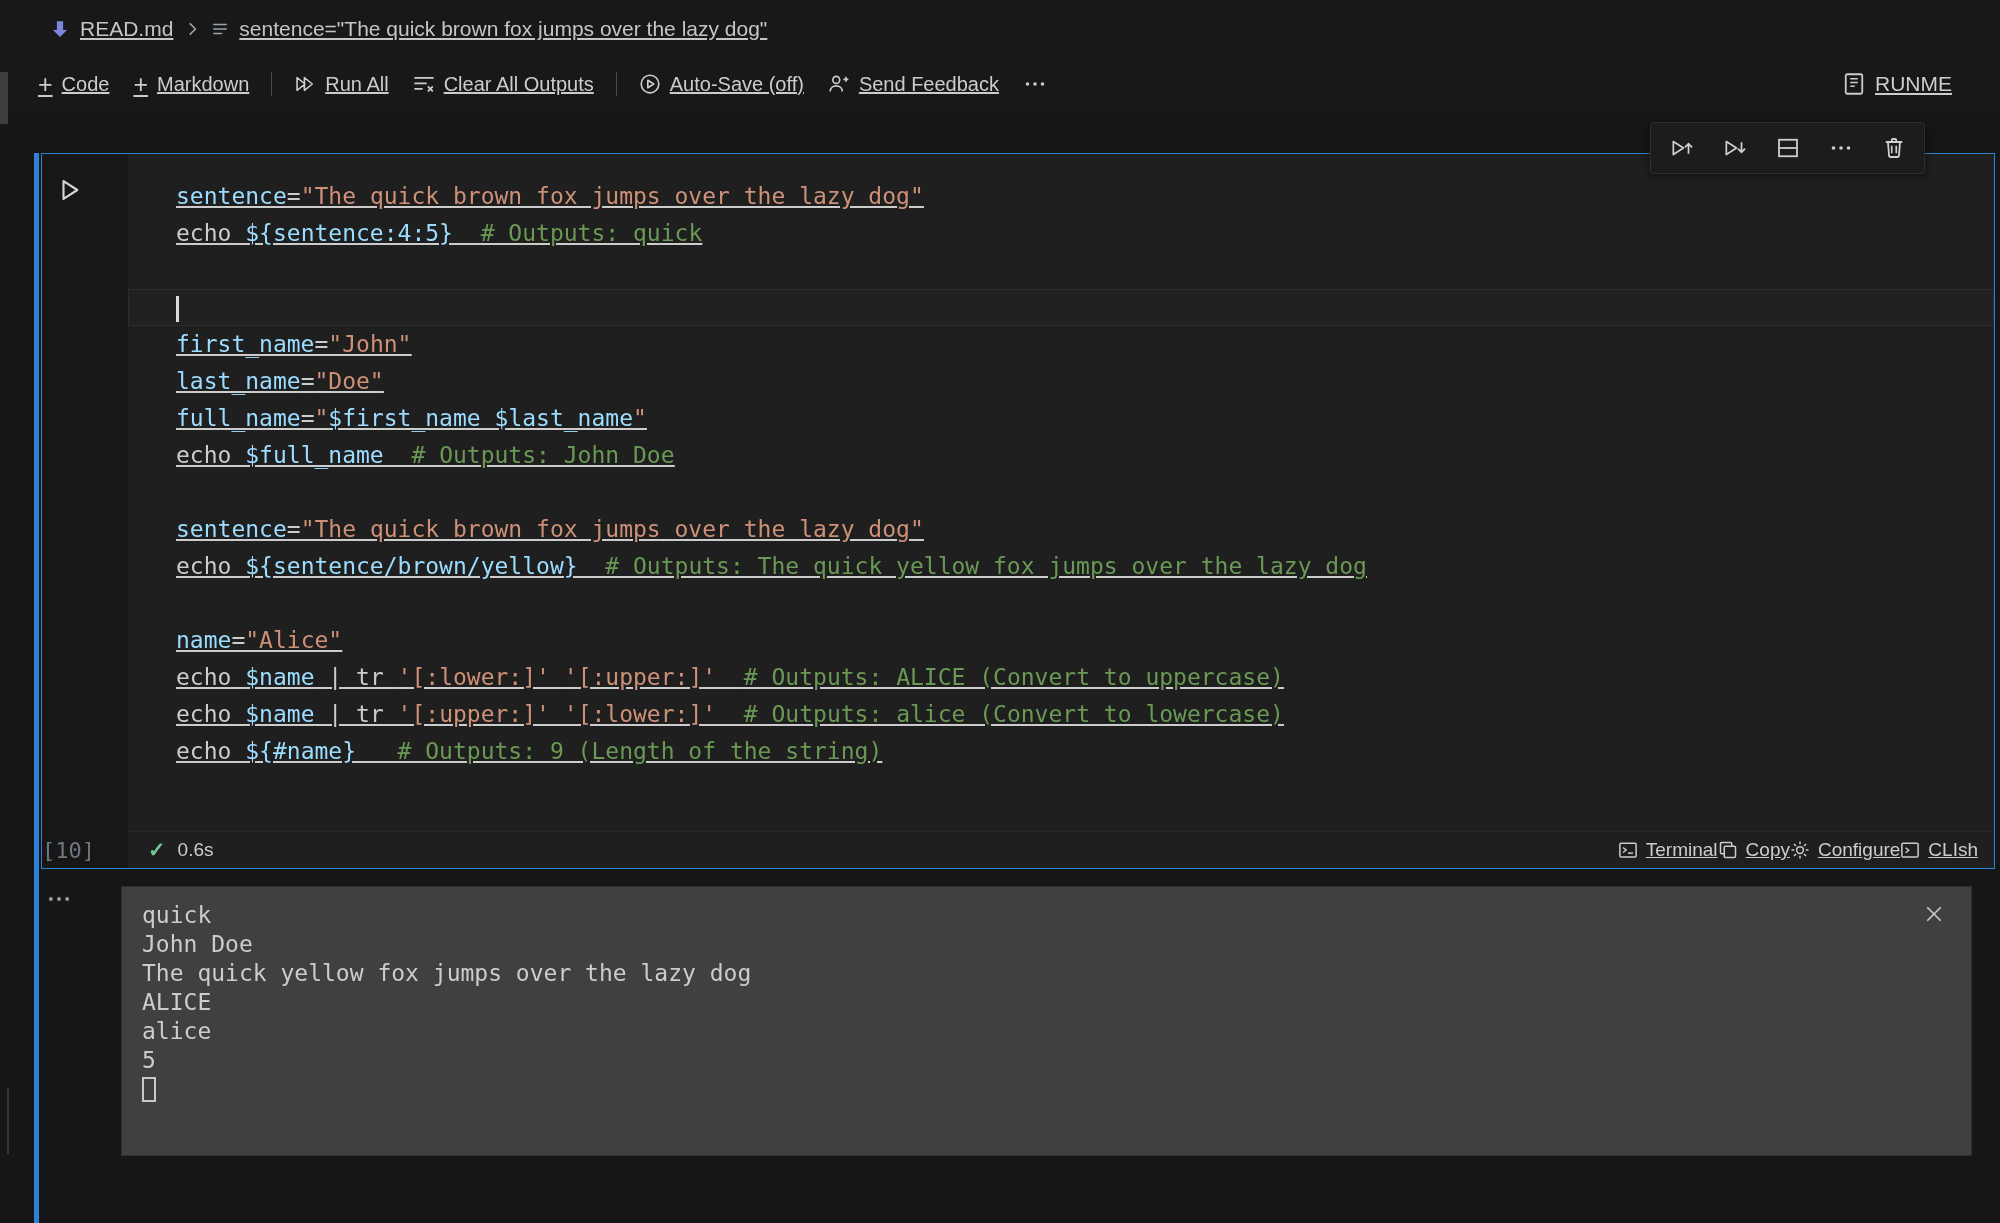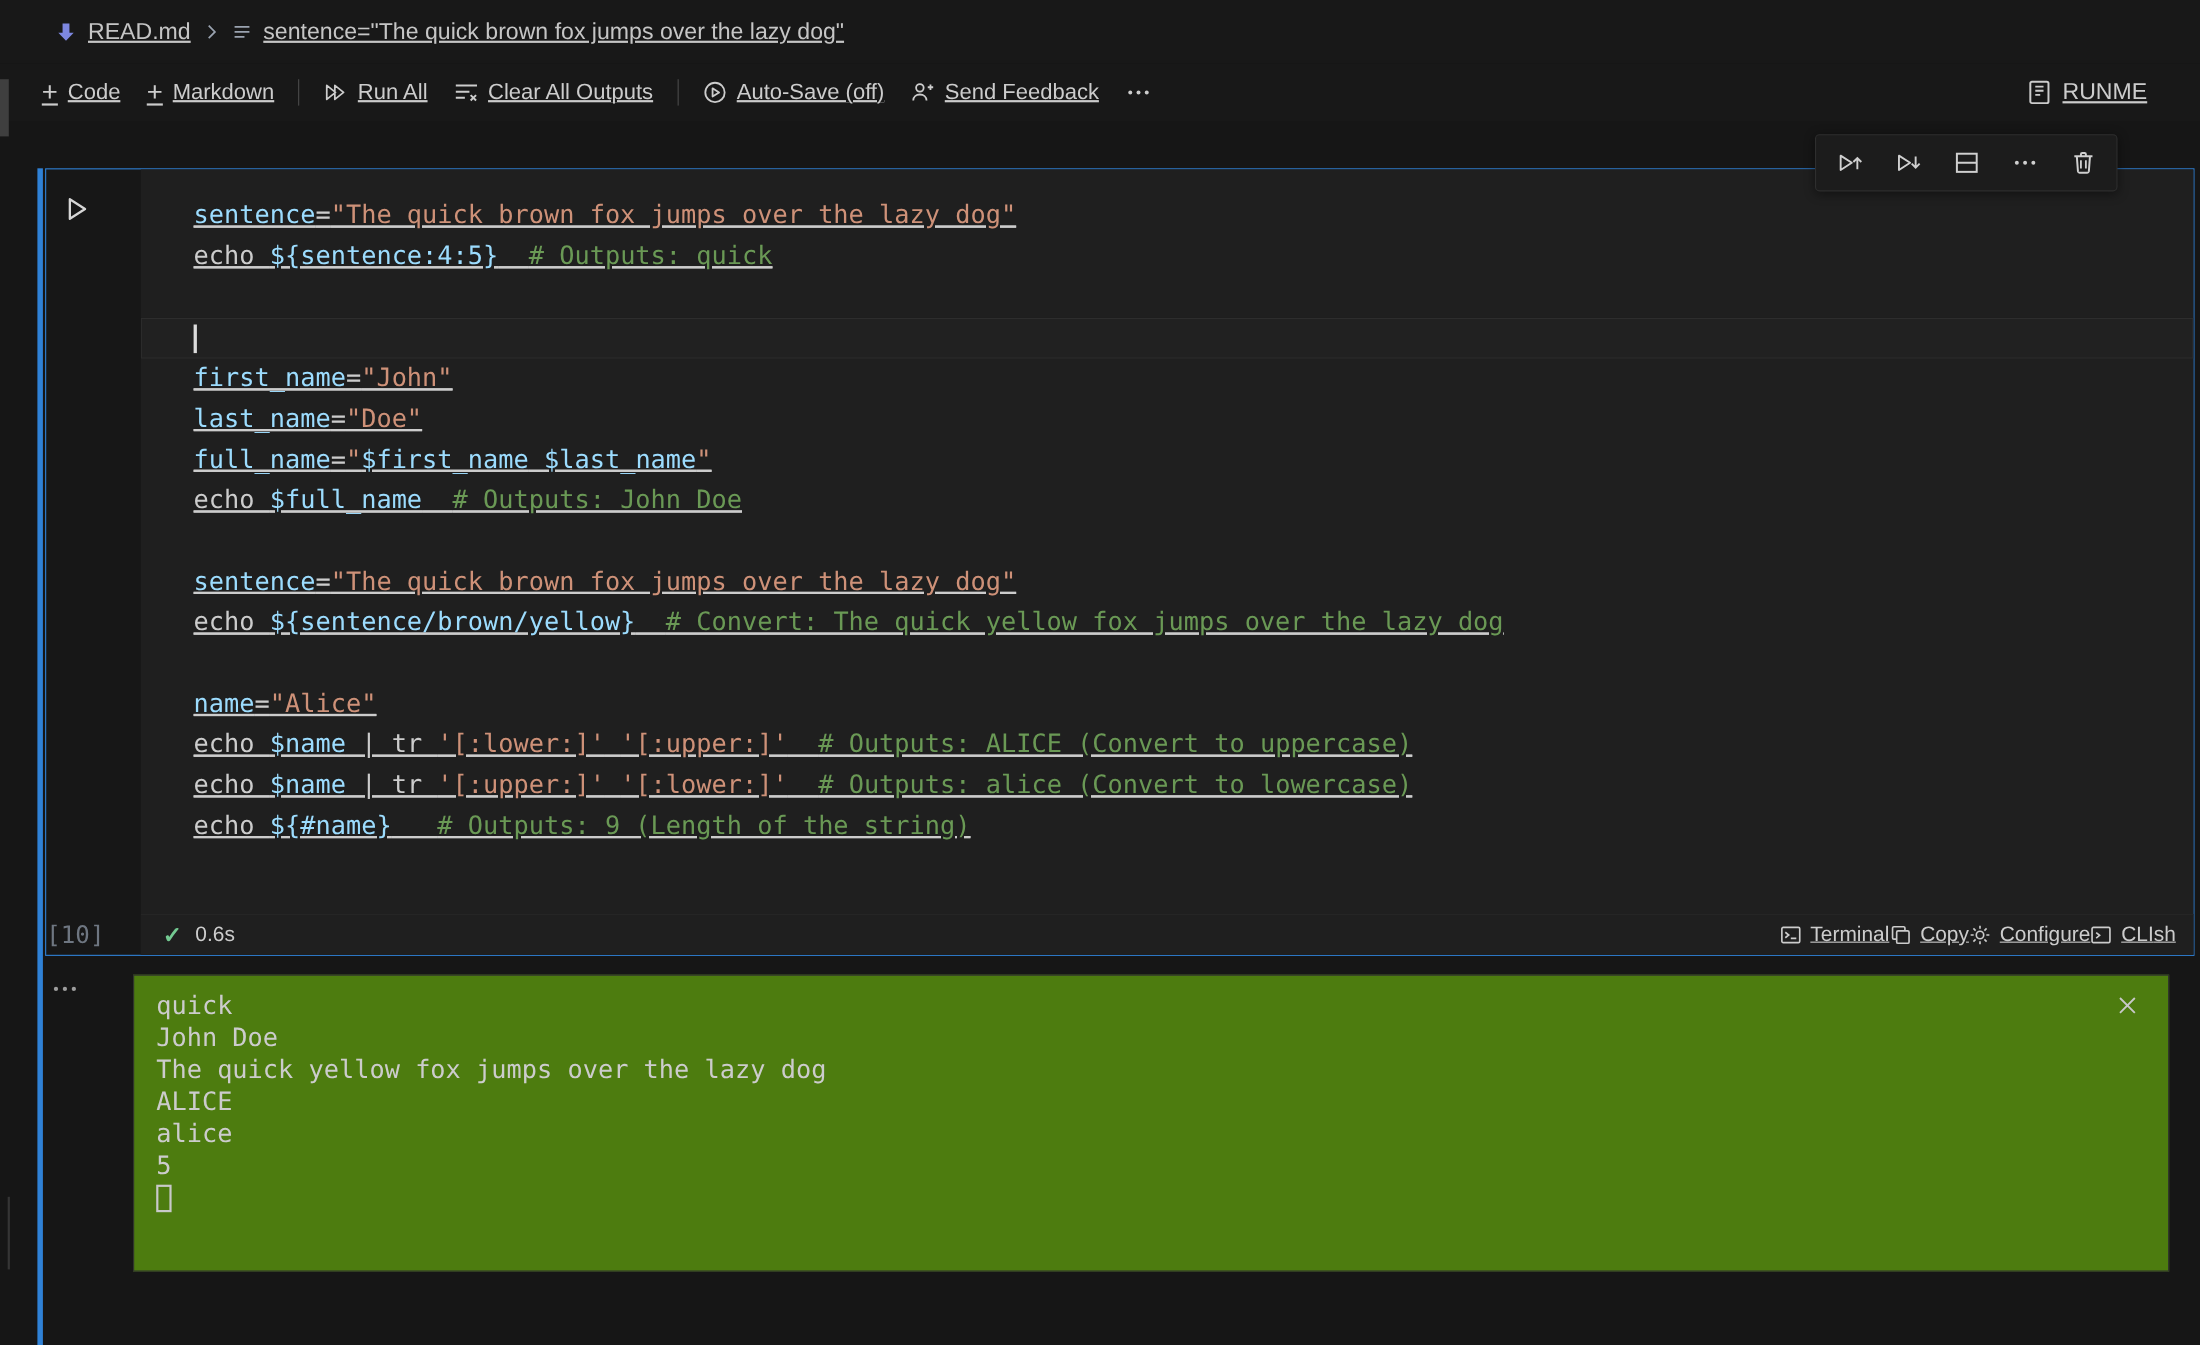--- a/index.html
+++ b/index.html
@@ -62,21 +62,21 @@
     font-family:"DejaVu Sans Mono",monospace;font-size:22px;}
   .output-more{position:absolute;left:46px;top:886px;z-index:4;color:#9d9d9d;}
 
   
   .cell-toolbar{position:absolute;left:1650px;top:122px;height:52px;z-index:6;background:#1c1c1c;
     border:1px solid #2e2e2e;border-radius:4px;display:flex;align-items:center;padding:0 4px;
     box-shadow:0 2px 10px rgba(0,0,0,.45);}
   .ct-btn{width:53px;height:44px;display:flex;align-items:center;justify-content:center;color:#cfcfcf;border-radius:5px;}
 
   
-  .output-box{position:absolute;left:121px;top:886px;width:1851px;height:270px;background:#4d7c0f;border:1px solid #2f2f2f;z-index:2;}
+  .output-box{position:absolute;left:121px;top:886px;width:1851px;height:270px;background:#404040;border:1px solid #2f2f2f;z-index:2;}
   .output-text{position:absolute;left:0;right:0;top:0;bottom:0;padding:14px 60px 14px 20px;overflow:hidden;
     font-family:"DejaVu Sans Mono",monospace;font-size:23px;line-height:29px;color:#cccccc;}
   .out-line{white-space:pre;min-height:29px;}
   .block-cursor{display:inline-block;width:14px;height:25px;border:2px solid #c9c9c9;margin-top:2px;}
   .output-close{position:absolute;top:12px;right:22px;width:30px;height:30px;color:#c8c8c8;
     display:flex;align-items:center;justify-content:center;}
 </style>
 </head>
 <body>
 
@@ -186,21 +186,21 @@
           <div class="code-line" data-interactable="true"><span class="tok-v">sentence</span><span class="tok-p">=</span><span class="tok-s">"The quick brown fox jumps over the lazy dog"</span></div>
           <div class="code-line" data-interactable="true"><span class="tok-p">echo </span><span class="tok-v">${sentence:4:5}</span><span class="tok-p">  </span><span class="tok-c"># Outputs: quick</span></div>
           <div class="code-line" data-interactable="true"></div>
           <div class="code-line cursor-line" data-interactable="true"><span class="caret" data-interactable="false"></span></div>
           <div class="code-line" data-interactable="true"><span class="tok-v">first_name</span><span class="tok-p">=</span><span class="tok-s">"John"</span></div>
           <div class="code-line" data-interactable="true"><span class="tok-v">last_name</span><span class="tok-p">=</span><span class="tok-s">"Doe"</span></div>
           <div class="code-line" data-interactable="true"><span class="tok-v">full_name</span><span class="tok-p">=</span><span class="tok-s">"</span><span class="tok-v">$first_name</span><span class="tok-s"> </span><span class="tok-v">$last_name</span><span class="tok-s">"</span></div>
           <div class="code-line" data-interactable="true"><span class="tok-p">echo </span><span class="tok-v">$full_name</span><span class="tok-p">  </span><span class="tok-c"># Outputs: John Doe</span></div>
           <div class="code-line" data-interactable="true"></div>
           <div class="code-line" data-interactable="true"><span class="tok-v">sentence</span><span class="tok-p">=</span><span class="tok-s">"The quick brown fox jumps over the lazy dog"</span></div>
-          <div class="code-line" data-interactable="true"><span class="tok-p">echo </span><span class="tok-v">${sentence/brown/yellow}</span><span class="tok-p">  </span><span class="tok-c"># Convert: The quick yellow fox jumps over the lazy dog</span></div>
+          <div class="code-line" data-interactable="true"><span class="tok-p">echo </span><span class="tok-v">${sentence/brown/yellow}</span><span class="tok-p">  </span><span class="tok-c"># Outputs: The quick yellow fox jumps over the lazy dog</span></div>
           <div class="code-line" data-interactable="true"></div>
           <div class="code-line" data-interactable="true"><span class="tok-v">name</span><span class="tok-p">=</span><span class="tok-s">"Alice"</span></div>
           <div class="code-line" data-interactable="true"><span class="tok-p">echo </span><span class="tok-v">$name</span><span class="tok-p"> | tr </span><span class="tok-s">'[:lower:]'</span><span class="tok-p"> </span><span class="tok-s">'[:upper:]'</span><span class="tok-p">  </span><span class="tok-c"># Outputs: ALICE (Convert to uppercase)</span></div>
           <div class="code-line" data-interactable="true"><span class="tok-p">echo </span><span class="tok-v">$name</span><span class="tok-p"> | tr </span><span class="tok-s">'[:upper:]'</span><span class="tok-p"> </span><span class="tok-s">'[:lower:]'</span><span class="tok-p">  </span><span class="tok-c"># Outputs: alice (Convert to lowercase)</span></div>
           <div class="code-line" data-interactable="true"><span class="tok-p">echo </span><span class="tok-v">${#name}</span><span class="tok-p">   </span><span class="tok-c"># Outputs: 9 (Length of the string)</span></div>
         </div>
       <div class="cell-statusbar" data-interactable="false">
         <span class="check" data-interactable="false">✓</span>
         <span data-interactable="false">0.6s</span>
         <div class="sb-right">

